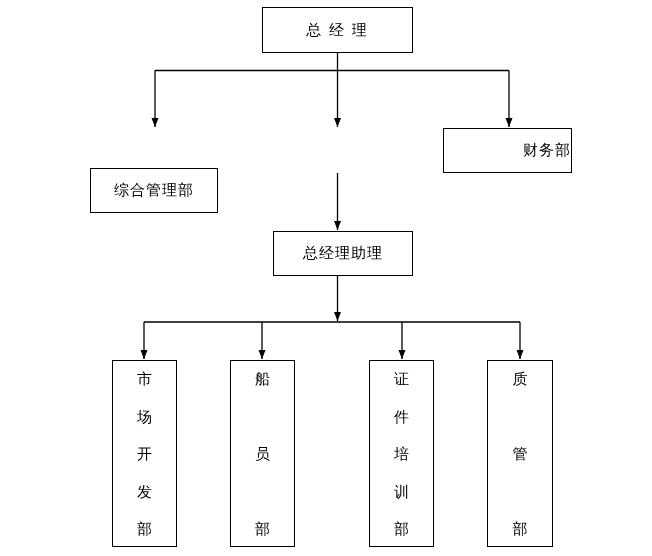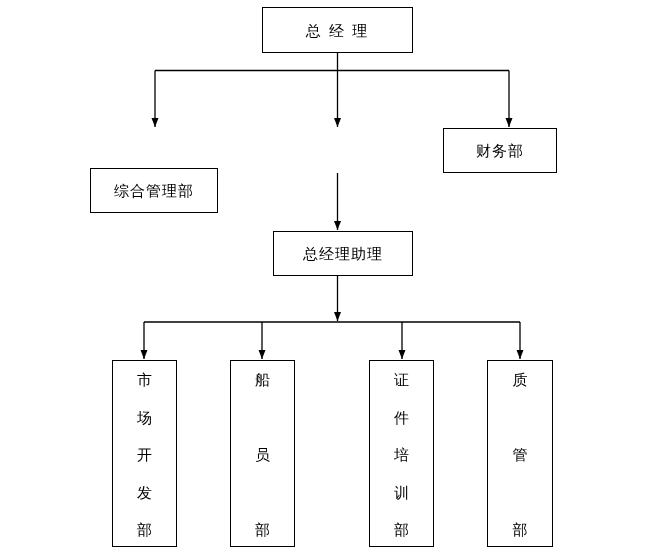--- a/index.html
+++ b/index.html
@@ -5,21 +5,21 @@
   html, body {
     margin: 0;
     padding: 0;
     background: #ffffff;
   }
   .stage {
     position: relative;
     width: 652px;
     height: 556px;
     background: #ffffff;
-    font-family: Liberation Sans, sans-serif;
+    font-family: Liberation Serif, serif;
     color: #000000;
     overflow: hidden;
   }
   .connectors {
     position: absolute;
     left: 0;
     top: 0;
     width: 652px;
     height: 556px;
     pointer-events: none;
@@ -35,21 +35,21 @@
     font-size: 15px;
     line-height: 1;
     letter-spacing: 1px;
     white-space: pre;
   }
   
   .n-gm        { left: 262px; top: 7px;   width: 151px; height: 46px; letter-spacing: 2px; }
   
   .n-admin     { left: 90px;  top: 128px; width: 128px; height: 45px; margin-top: 40px; }
   .n-deputy    { left: 262px; top: 128px; width: 151px; height: 45px; }
-  .n-finance   { left: 443px; top: 128px; width: 114px; height: 45px; }
+  .n-finance   { left: 443px; top: 128px; width: 129px; height: 45px; justify-content: flex-end; }
   
   .n-assistant { left: 273px; top: 231px; width: 140px; height: 45px; }
   
   .vnode {
     position: absolute;
     box-sizing: border-box;
     border: 1.5px solid #000000;
     background: #ffffff;
     display: flex;
     flex-direction: column;

